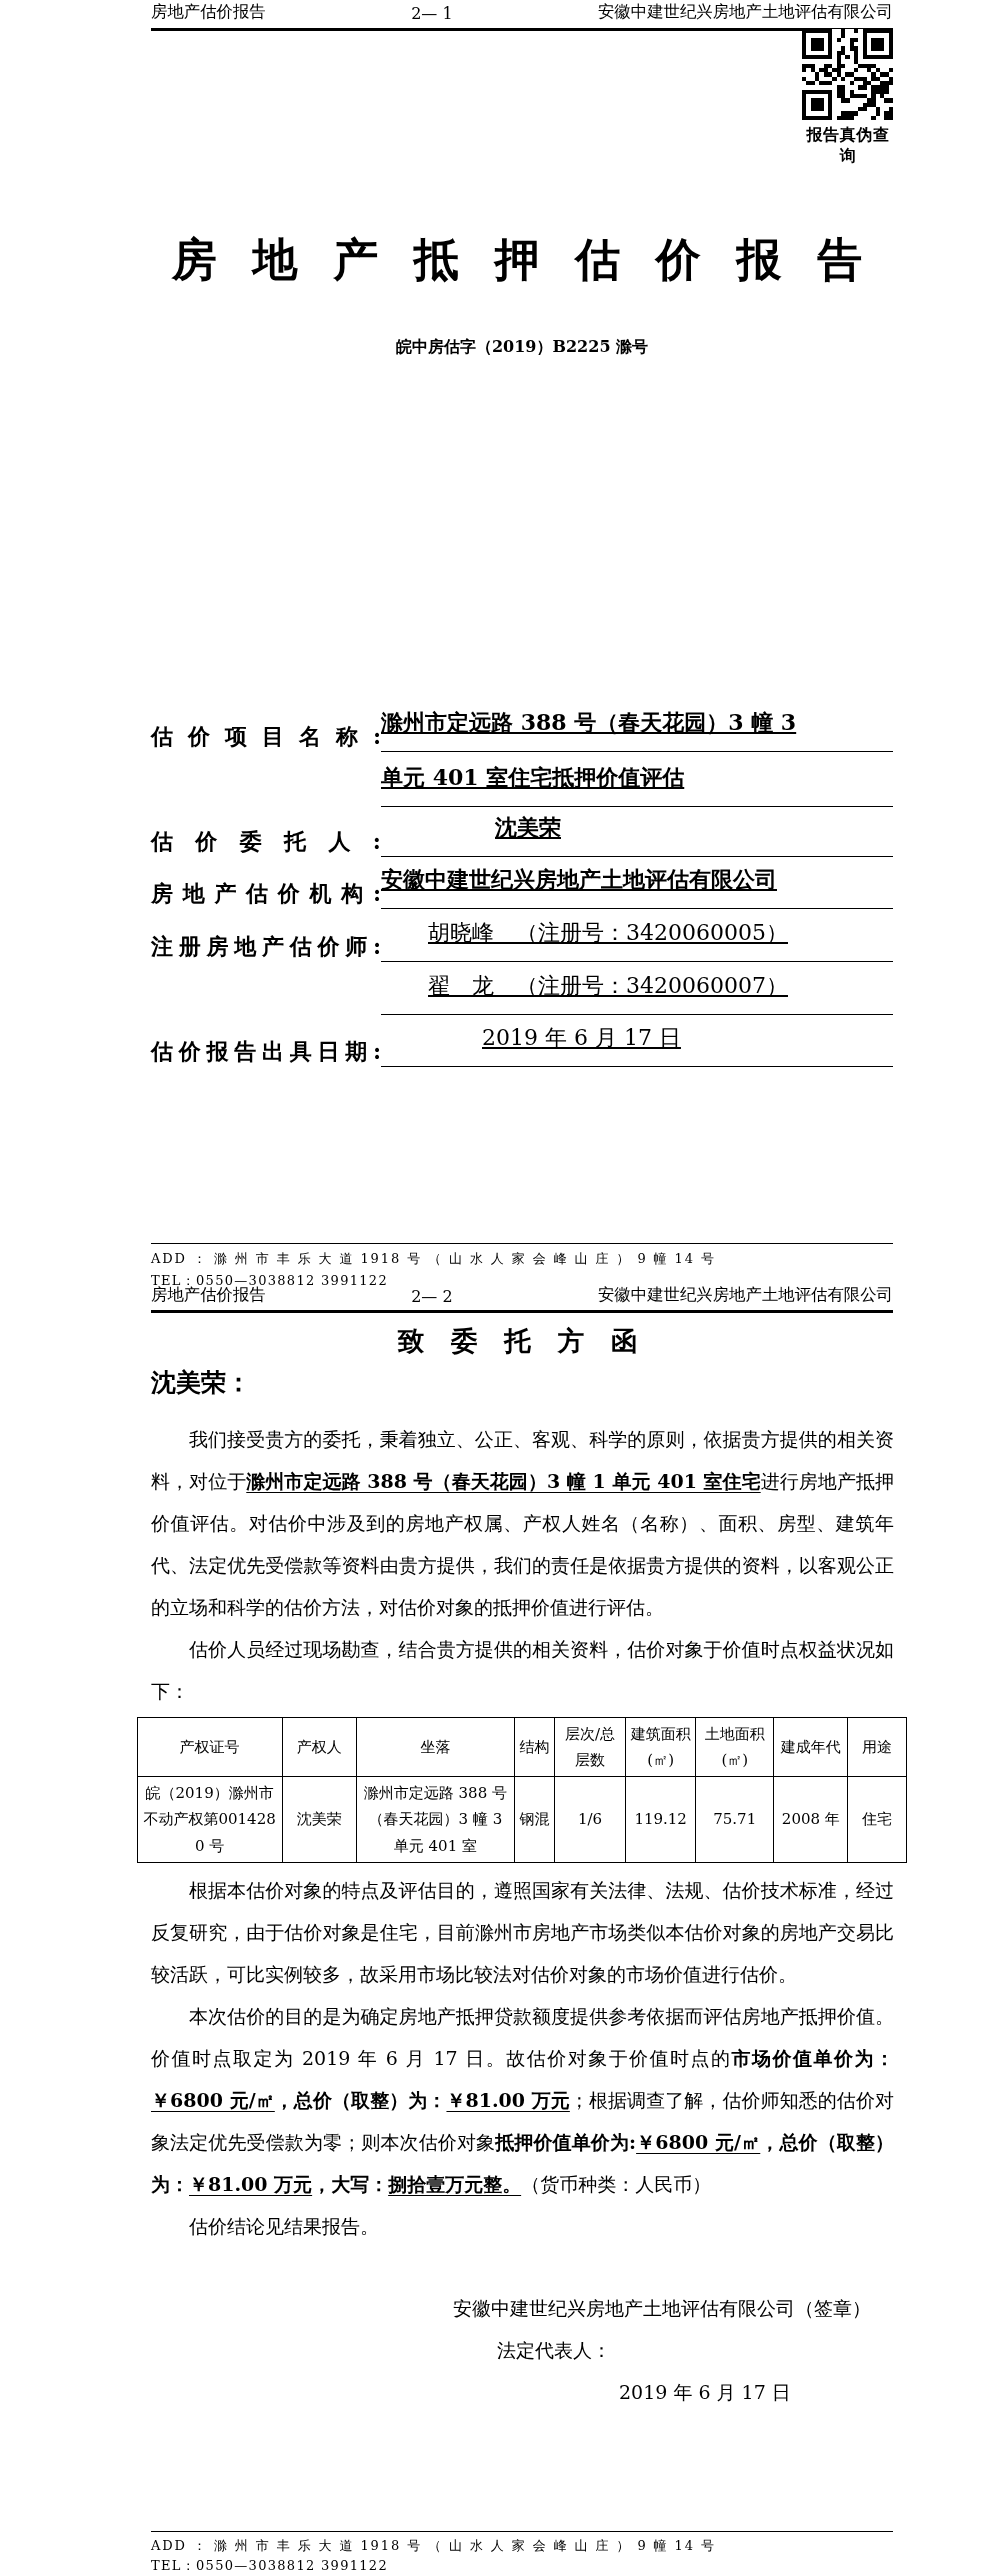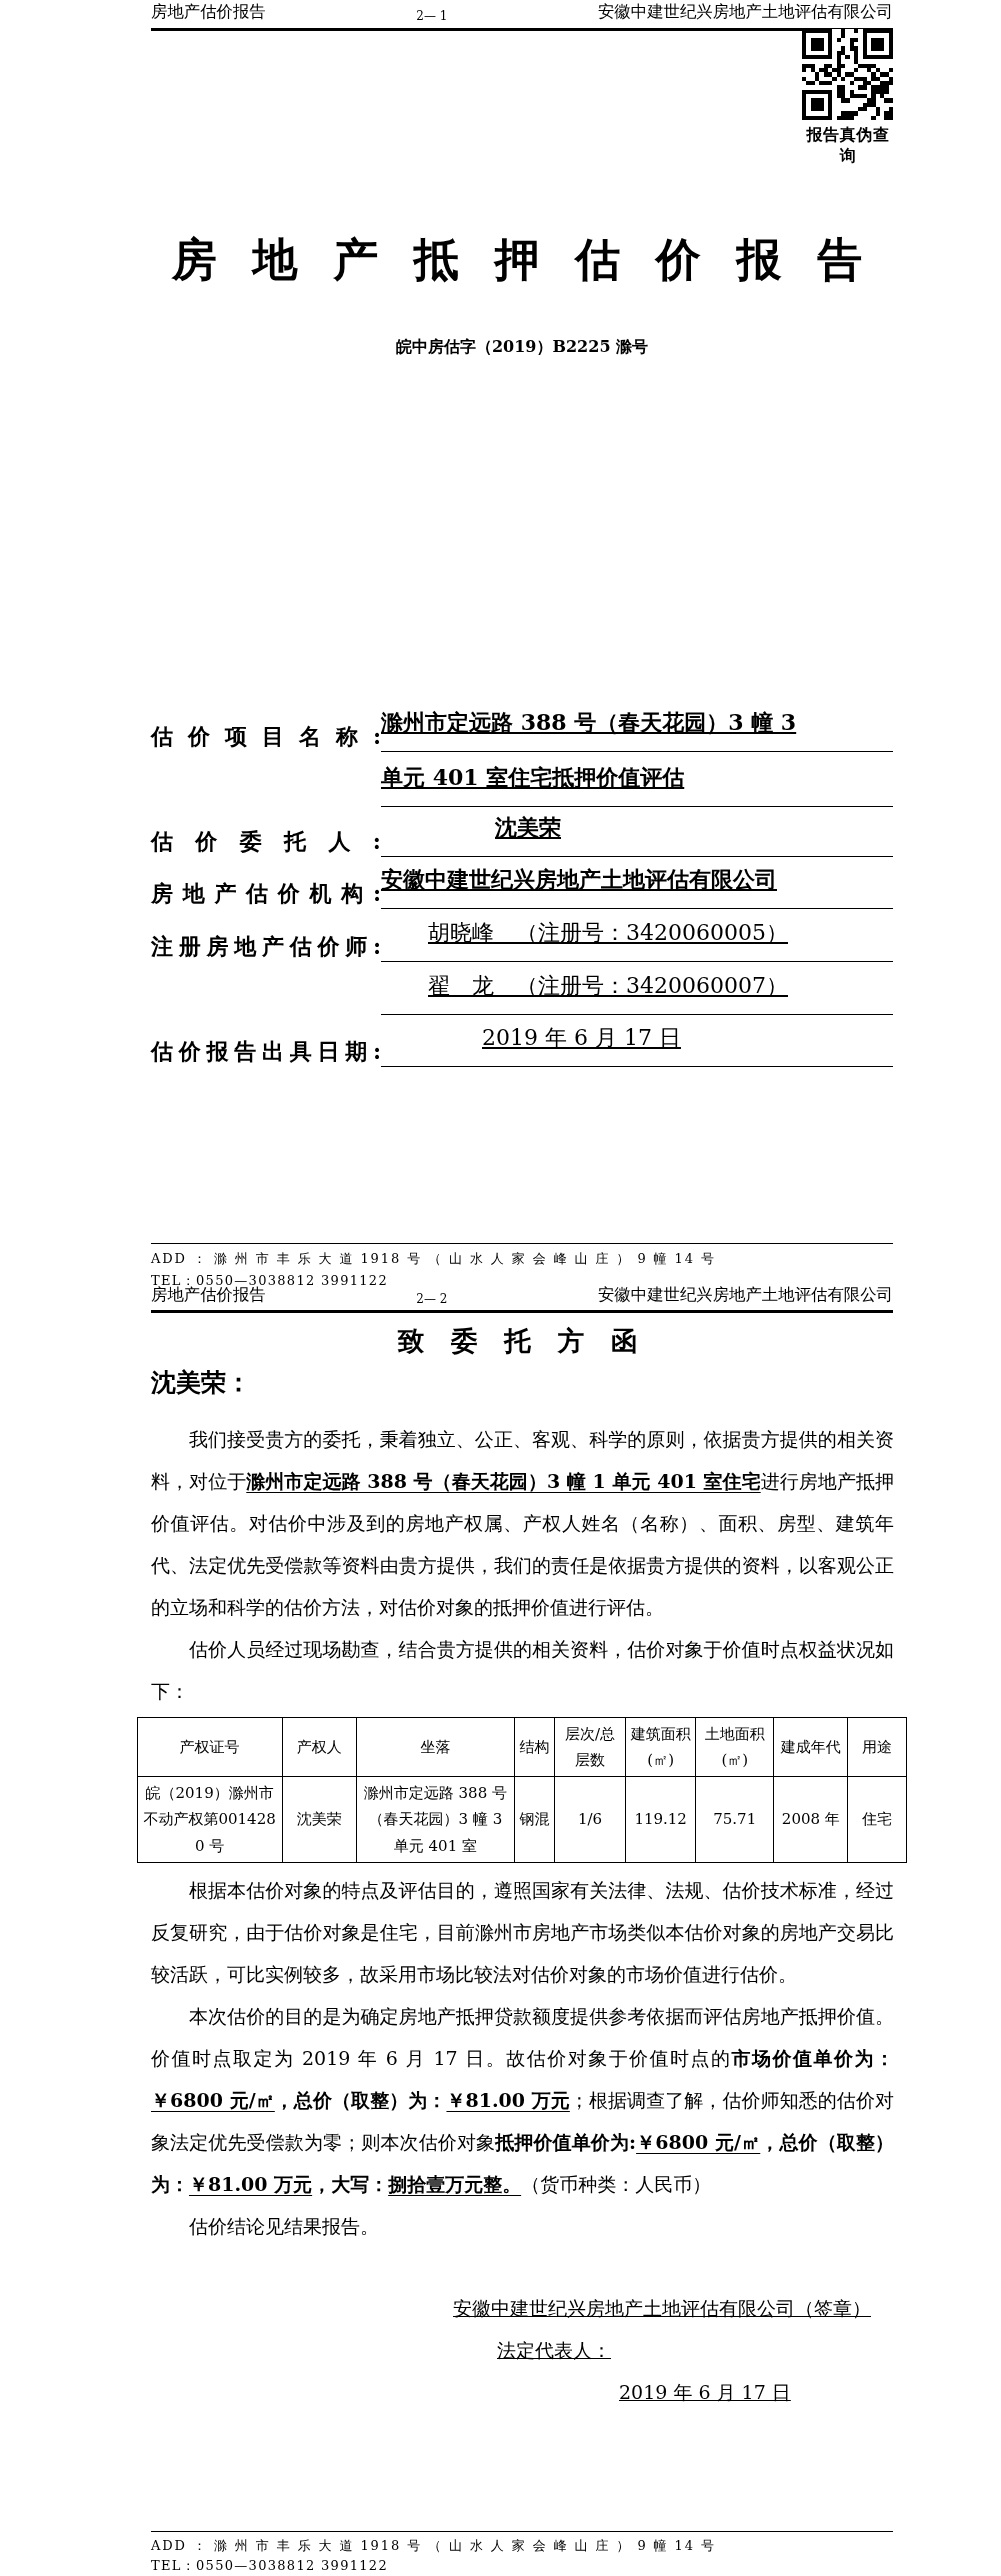--- a/index.html
+++ b/index.html
@@ -7,21 +7,21 @@
     width:1001px;height:2576px;position:relative;background:#ffffff;color:#000;
     font-family:"DejaVu Serif","Liberation Serif",serif;
     overflow:hidden;
   }
   .abs{position:absolute;}
   
   .pgheader{
     left:151px;width:742px;display:flex;justify-content:space-between;align-items:flex-end;
     font-size:16.4px;border-bottom:3.2px solid #000;padding-bottom:4.4px;
   }
-  .pgheader .ctr{font-size:12px;}
+  .pgheader .ctr{font-size:16px;}
   
   .qrbox{left:802px;top:29px;width:91px;height:91px;}
   .qrcap{left:799px;top:125px;width:98px;text-align:center;font-size:16px;font-weight:bold;letter-spacing:0.6px;}
   
   .doctitle{left:151px;top:230px;width:742px;text-align:center;font-size:45px;font-weight:bold;letter-spacing:10px;white-space:nowrap;}
   .docno{left:151px;top:337px;width:742px;text-align:center;font-size:16px;font-weight:bold;}
   
   .frow{left:151px;width:742px;height:32px;display:flex;align-items:flex-end;font-size:22px;white-space:nowrap;}
   .flabel{width:230px;flex:0 0 230px;font-weight:bold;text-align:justify;text-align-last:justify;}
   .fvalue{flex:1;border-bottom:1.9px solid #000;padding-bottom:13px;text-decoration:underline;}
@@ -46,21 +46,21 @@
   .tblwrap{margin:5px 0 0 -14.5px;width:770px;}
   table.apprtbl{border-collapse:collapse;table-layout:fixed;width:770px;font-size:15px;}
   table.apprtbl th,table.apprtbl td{
     border:1.3px solid #000;text-align:center;vertical-align:middle;
     padding:2.5px 3.8px;font-weight:normal;line-height:26.5px;word-break:break-all;
   }
   table.apprtbl th{height:49px;}
   table.apprtbl td{height:78px;}
   .mt10{margin-top:6.3px;}
   
-  .sig{margin-top:40px;line-height:42px;white-space:nowrap;text-decoration:underline;}
+  .sig{margin-top:40px;line-height:42px;white-space:nowrap;}
   .sig .row1{padding-left:302px;}
   .sig .row2{padding-left:346px;}
   .sig .row3{padding-left:468px;}
 </style>
 </head>
 <body>
 
 <div class="abs pgheader" style="top:1.3px;">
   <span>房地产估价报告</span>
   <span class="ctr">2— 1</span>

